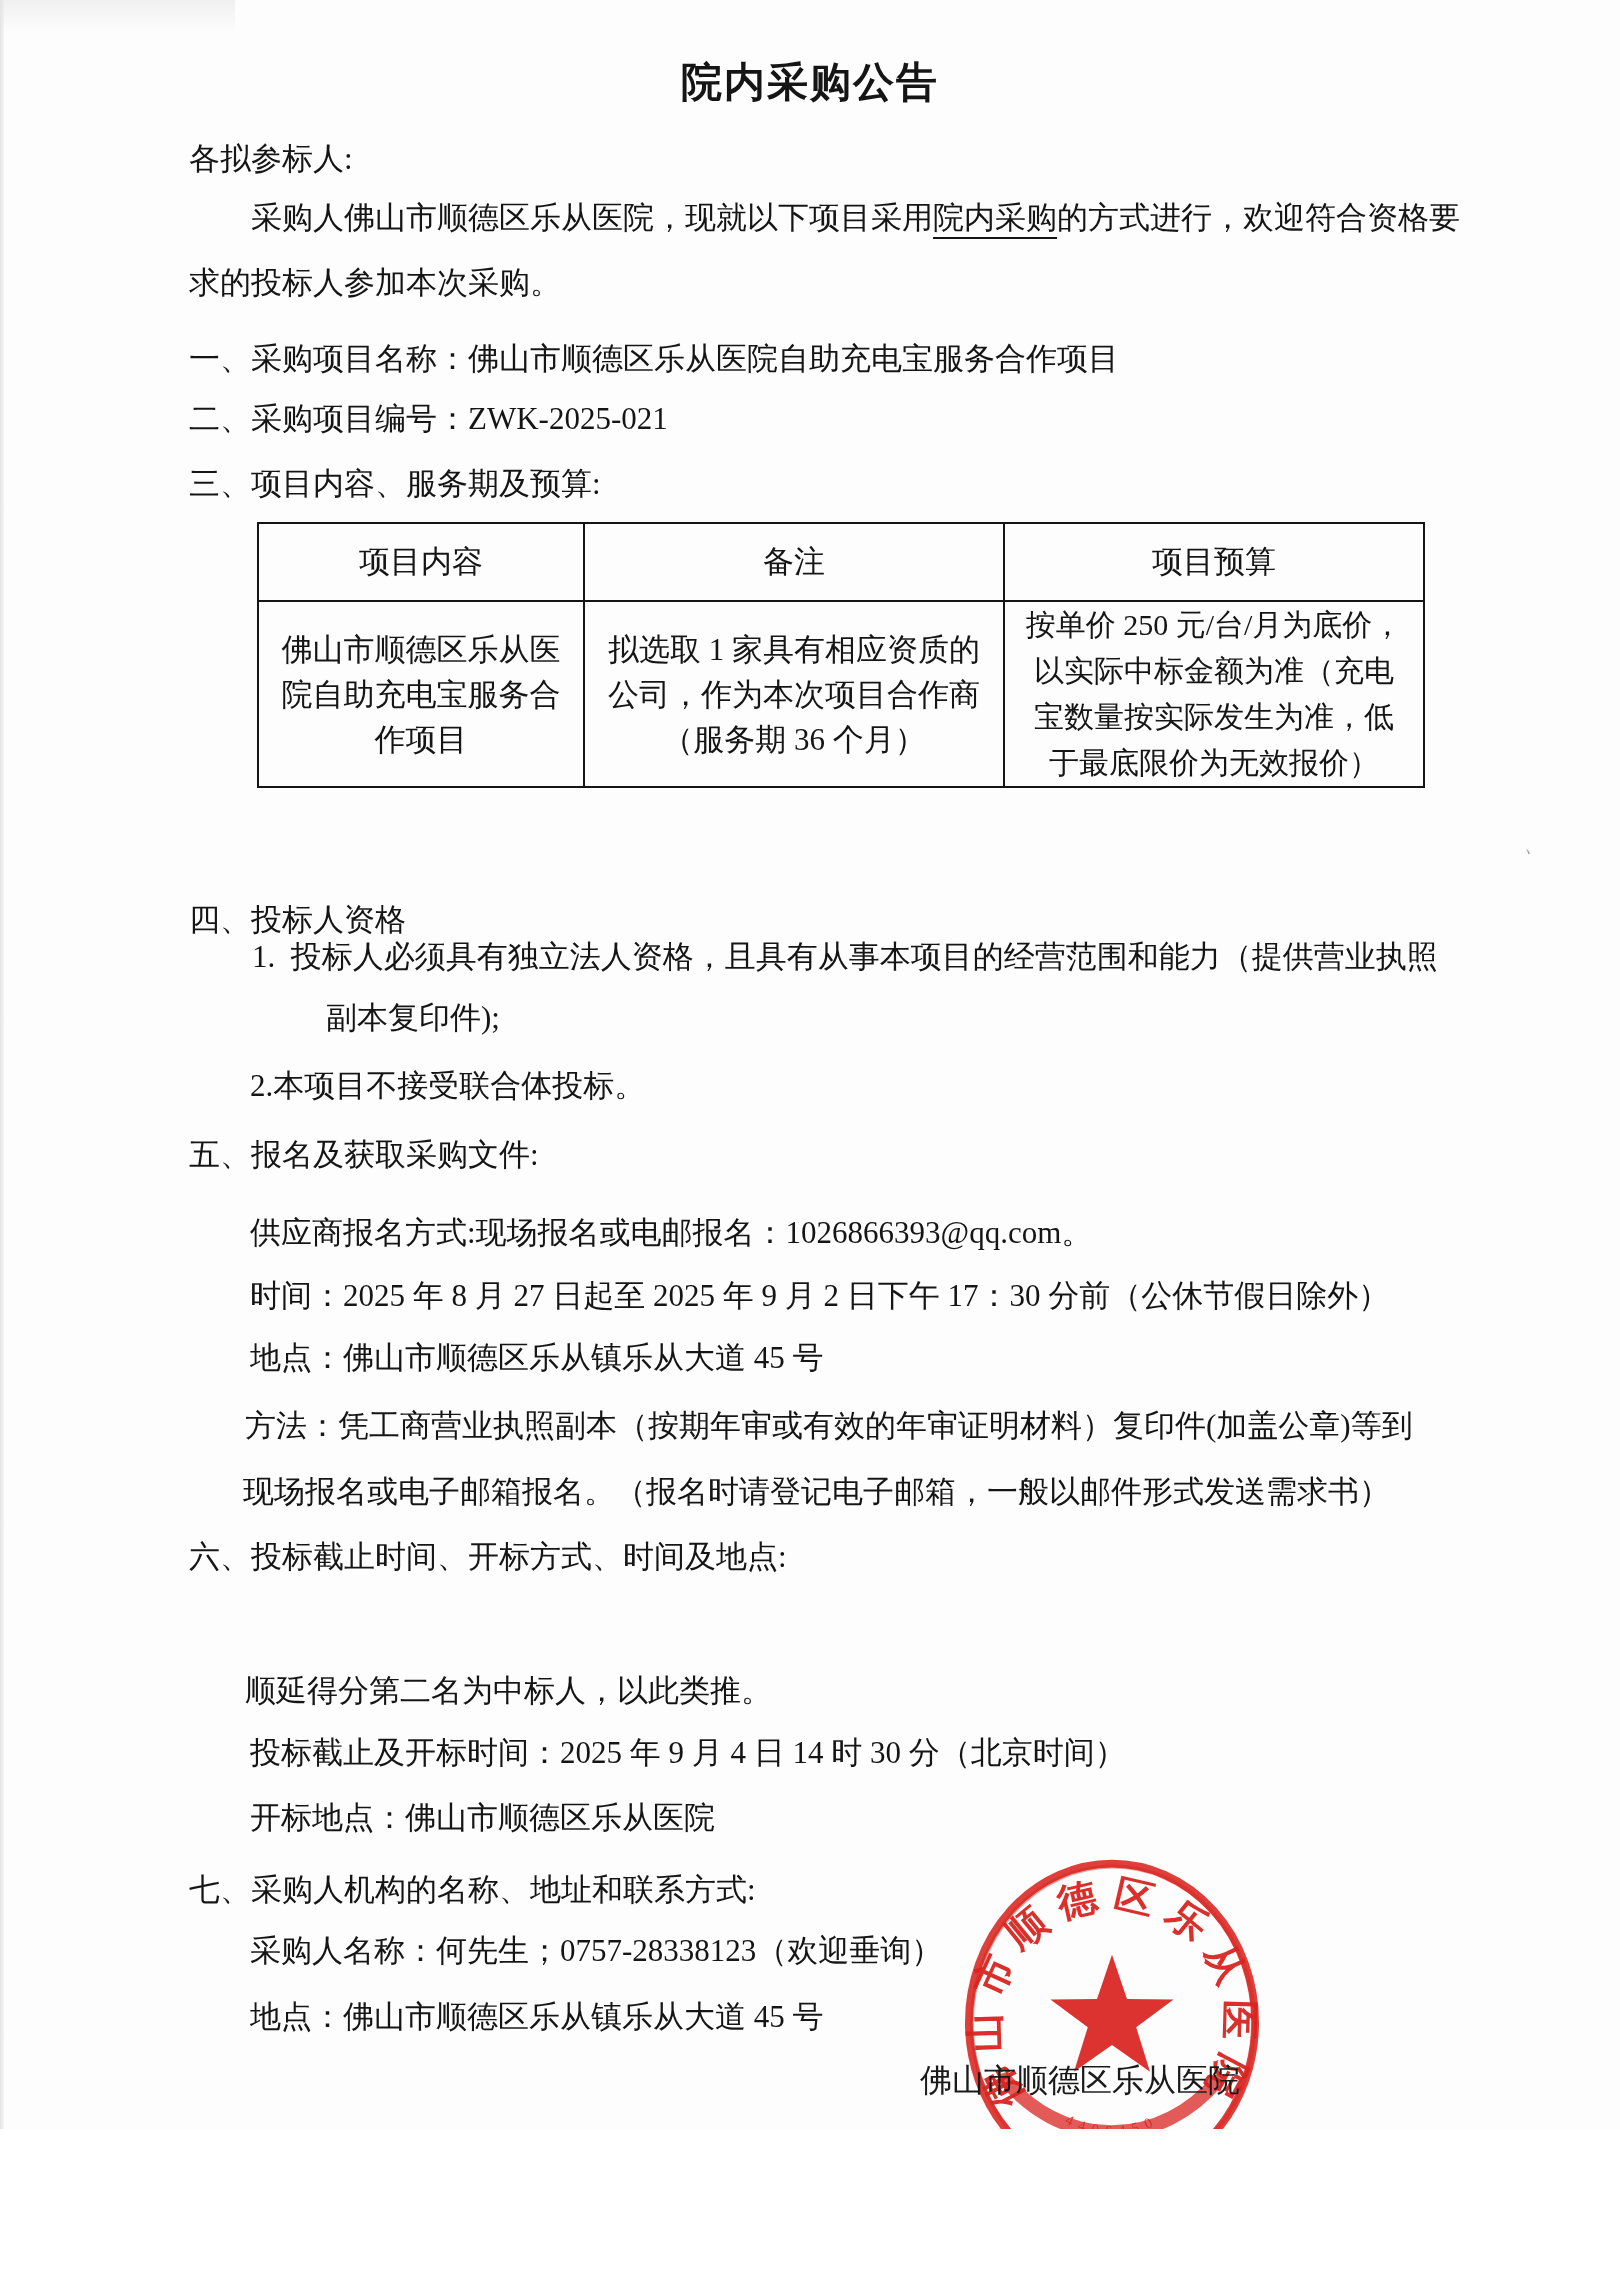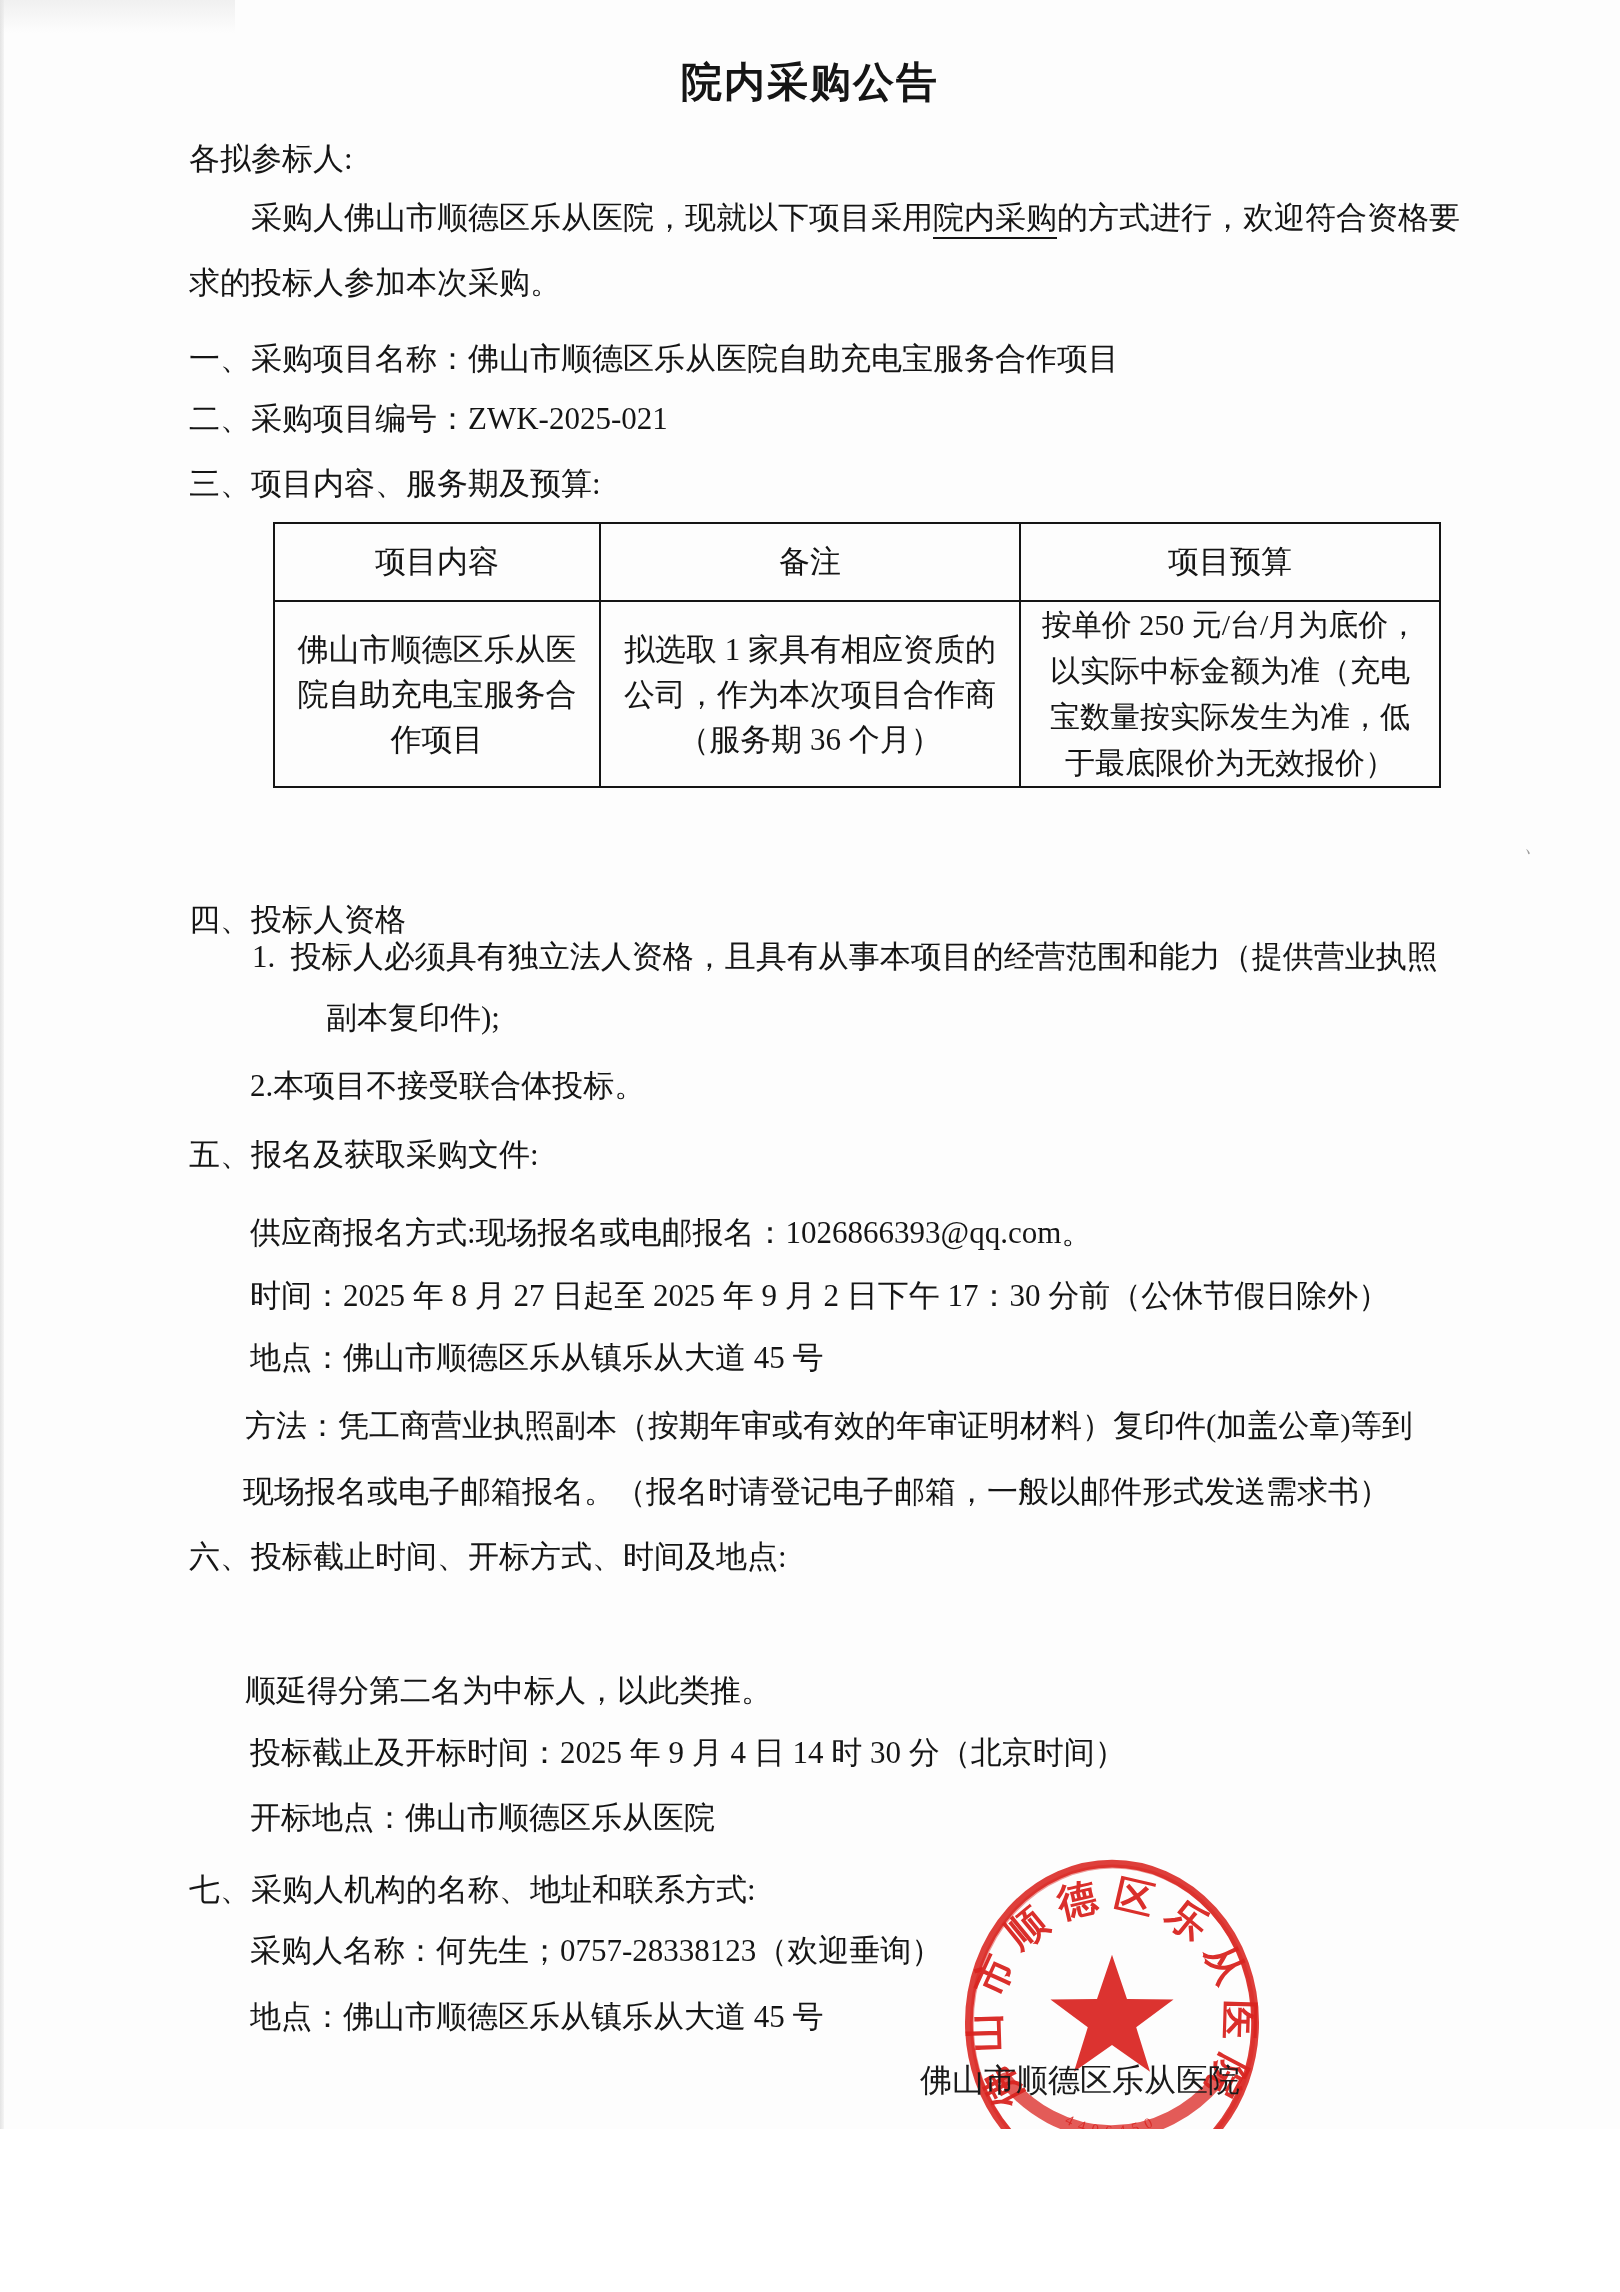--- a/index.html
+++ b/index.html
@@ -14,21 +14,21 @@
     white-space:pre; letter-spacing:0px;
   }
   .title {
     position:absolute; left:0; right:0; text-align:center;
     font-size:41px; font-weight:700; letter-spacing:2px;
     font-family:"Liberation Sans", sans-serif;
   }
   .uline { border-bottom:2.9px solid #151515; padding-bottom:2px; }
   
   table.spec {
-    position:absolute; left:273px; top:522px;
+    position:absolute; left:257px; top:522px;
     border-collapse:collapse; table-layout:fixed;padding-left:36px;
   }
   table.spec td, table.spec th {
     border:2.9px solid #151515; text-align:center; vertical-align:middle;
     font-weight:normal; padding:0 9.8px;
   }
   .th-row { height:78px; font-size:31px; }
   .r1 { height:184px; }
   .r2 { height:81px; font-size:31px; }
   .cl { font-size:31px; line-height:45px; white-space:pre; }

